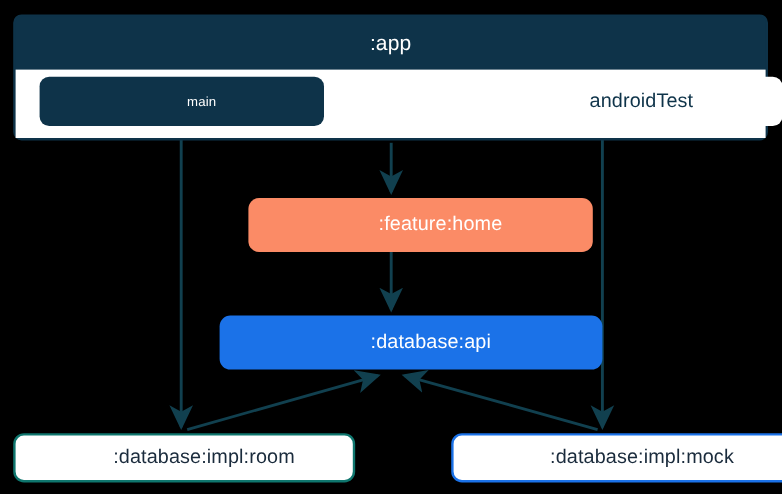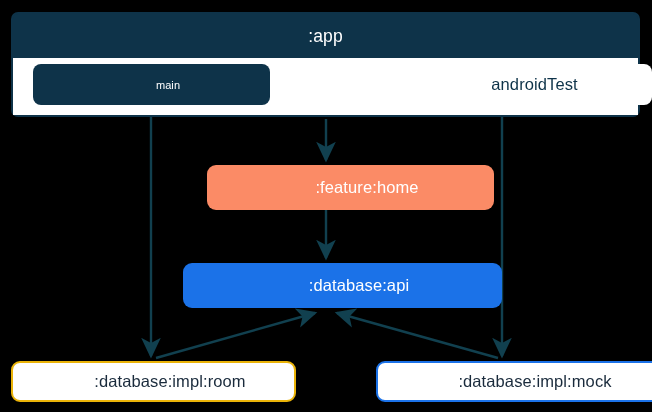--- a/index.html
+++ b/index.html
@@ -111,21 +111,21 @@
     border-radius: 9px;
     color: #FFFFFF;
     font-size: 16.5px;
   }
   #node-database-impl-room {
     left: 11px;
     top: 361px;
     width: 285px;
     height: 41px;
     background: #FFFFFF;
-    border: 2px solid #eab308;
+    border: 2px solid #0f766e;
     border-radius: 9px;
     color: #1A2B3C;
     font-size: 16.5px;
   }
   #node-database-impl-mock {
     left: 360px;
     top: 361px;
     width: 285px;
     height: 41px;
     background: #FFFFFF;

